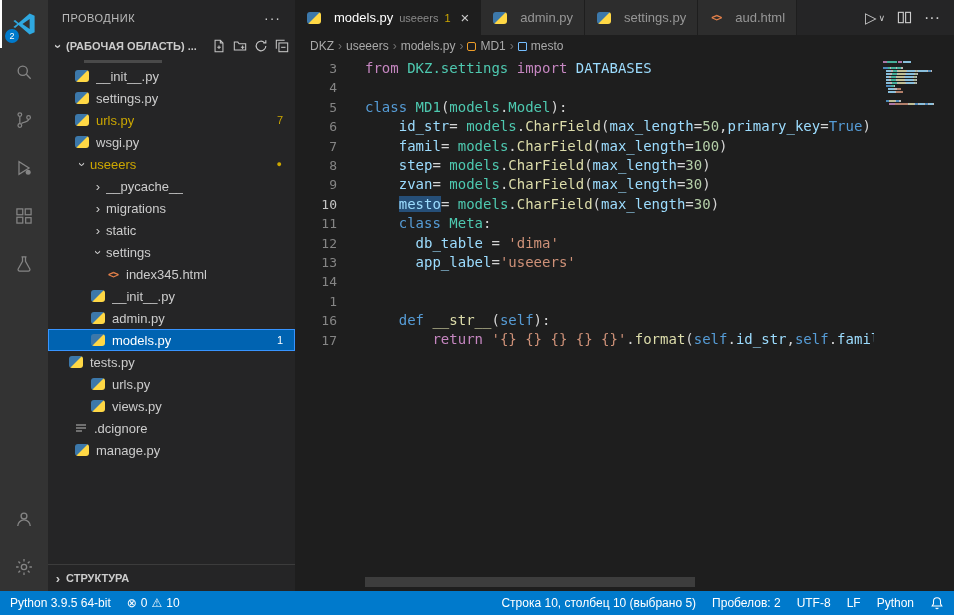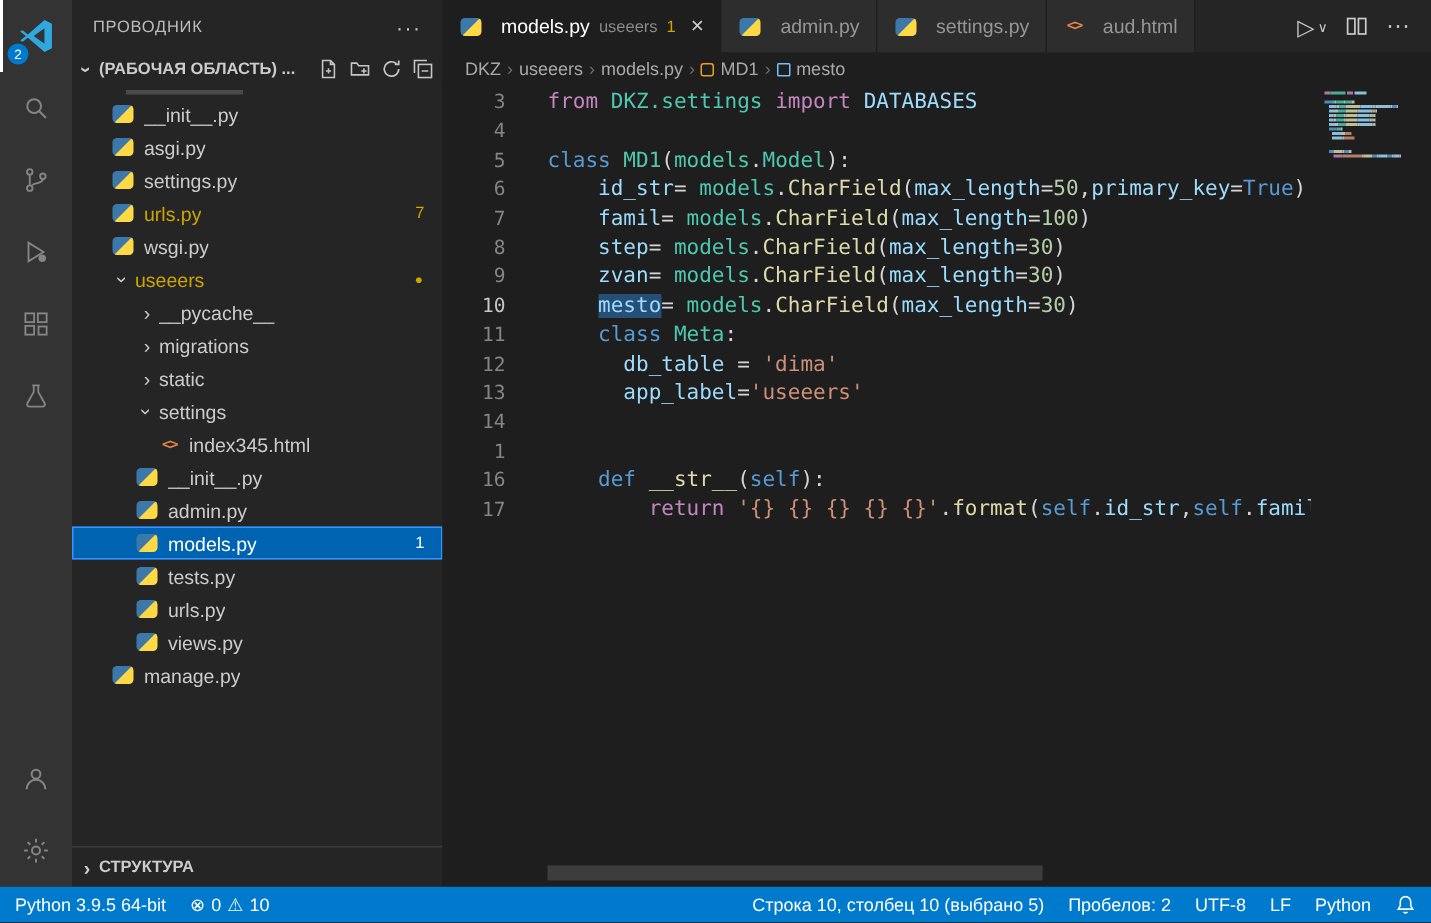--- a/index.html
+++ b/index.html
@@ -177,24 +177,20 @@
       </span>
     </div>
     <div class="tree" id="tree">
         <div class="row partial"></div>
         <div class="row" style="padding-left: 26px;">
           <span class="fi fi-py"></span>
           <span class="flabel">__init__.py</span>
         </div>
         <div class="row" style="padding-left: 26px;">
           <span class="fi fi-py"></span>
-          <span class="flabel">asgi.py</span>
-        </div>
-        <div class="row" style="padding-left: 26px;">
-          <span class="fi fi-py"></span>
           <span class="flabel">settings.py</span>
         </div>
         <div class="row" style="padding-left: 26px;">
           <span class="fi fi-py"></span>
           <span class="flabel" style="color: rgb(204, 167, 0);">urls.py</span>
           <span class="badge">7</span>
         </div>
         <div class="row" style="padding-left: 26px;">
           <span class="fi fi-py"></span>
           <span class="flabel">wsgi.py</span>
@@ -230,31 +226,43 @@
         </div>
         <div class="row" style="padding-left: 42px;">
           <span class="fi fi-py"></span>
           <span class="flabel">admin.py</span>
         </div>
         <div class="row selected" style="padding-left: 42px;">
           <span class="fi fi-py"></span>
           <span class="flabel" style="color: rgb(255, 255, 255);">models.py</span>
           <span class="badge" style="color: rgb(255, 255, 255);">1</span>
         </div>
-        <div class="row" style="padding-left: 42px;">
+        <div class="row" style="padding-left: 20px;">
           <span class="fi fi-py"></span>
           <span class="flabel">tests.py</span>
         </div>
         <div class="row" style="padding-left: 42px;">
           <span class="fi fi-py"></span>
           <span class="flabel">urls.py</span>
         </div>
         <div class="row" style="padding-left: 42px;">
           <span class="fi fi-py"></span>
           <span class="flabel">views.py</span>
+        </div>
+        <div class="row" style="padding-left: 26px;">
+          <span class="fi">
+            <svg width="12" height="12" viewBox="0 0 12 12">
+              <g stroke="#9a9a9a" stroke-width="1.3">
+                <line x1="1" y1="3" x2="11" y2="3"></line>
+                <line x1="1" y1="6" x2="11" y2="6"></line>
+                <line x1="1" y1="9" x2="7" y2="9"></line>
+              </g>
+            </svg>
+          </span>
+          <span class="flabel">.dcignore</span>
         </div>
         <div class="row" style="padding-left: 26px;">
           <span class="fi fi-py"></span>
           <span class="flabel">manage.py</span>
         </div>
       </div>
     <div class="outline-header">
       <span class="chev">›</span>
       <span>СТРУКТУРА</span>
     </div>

